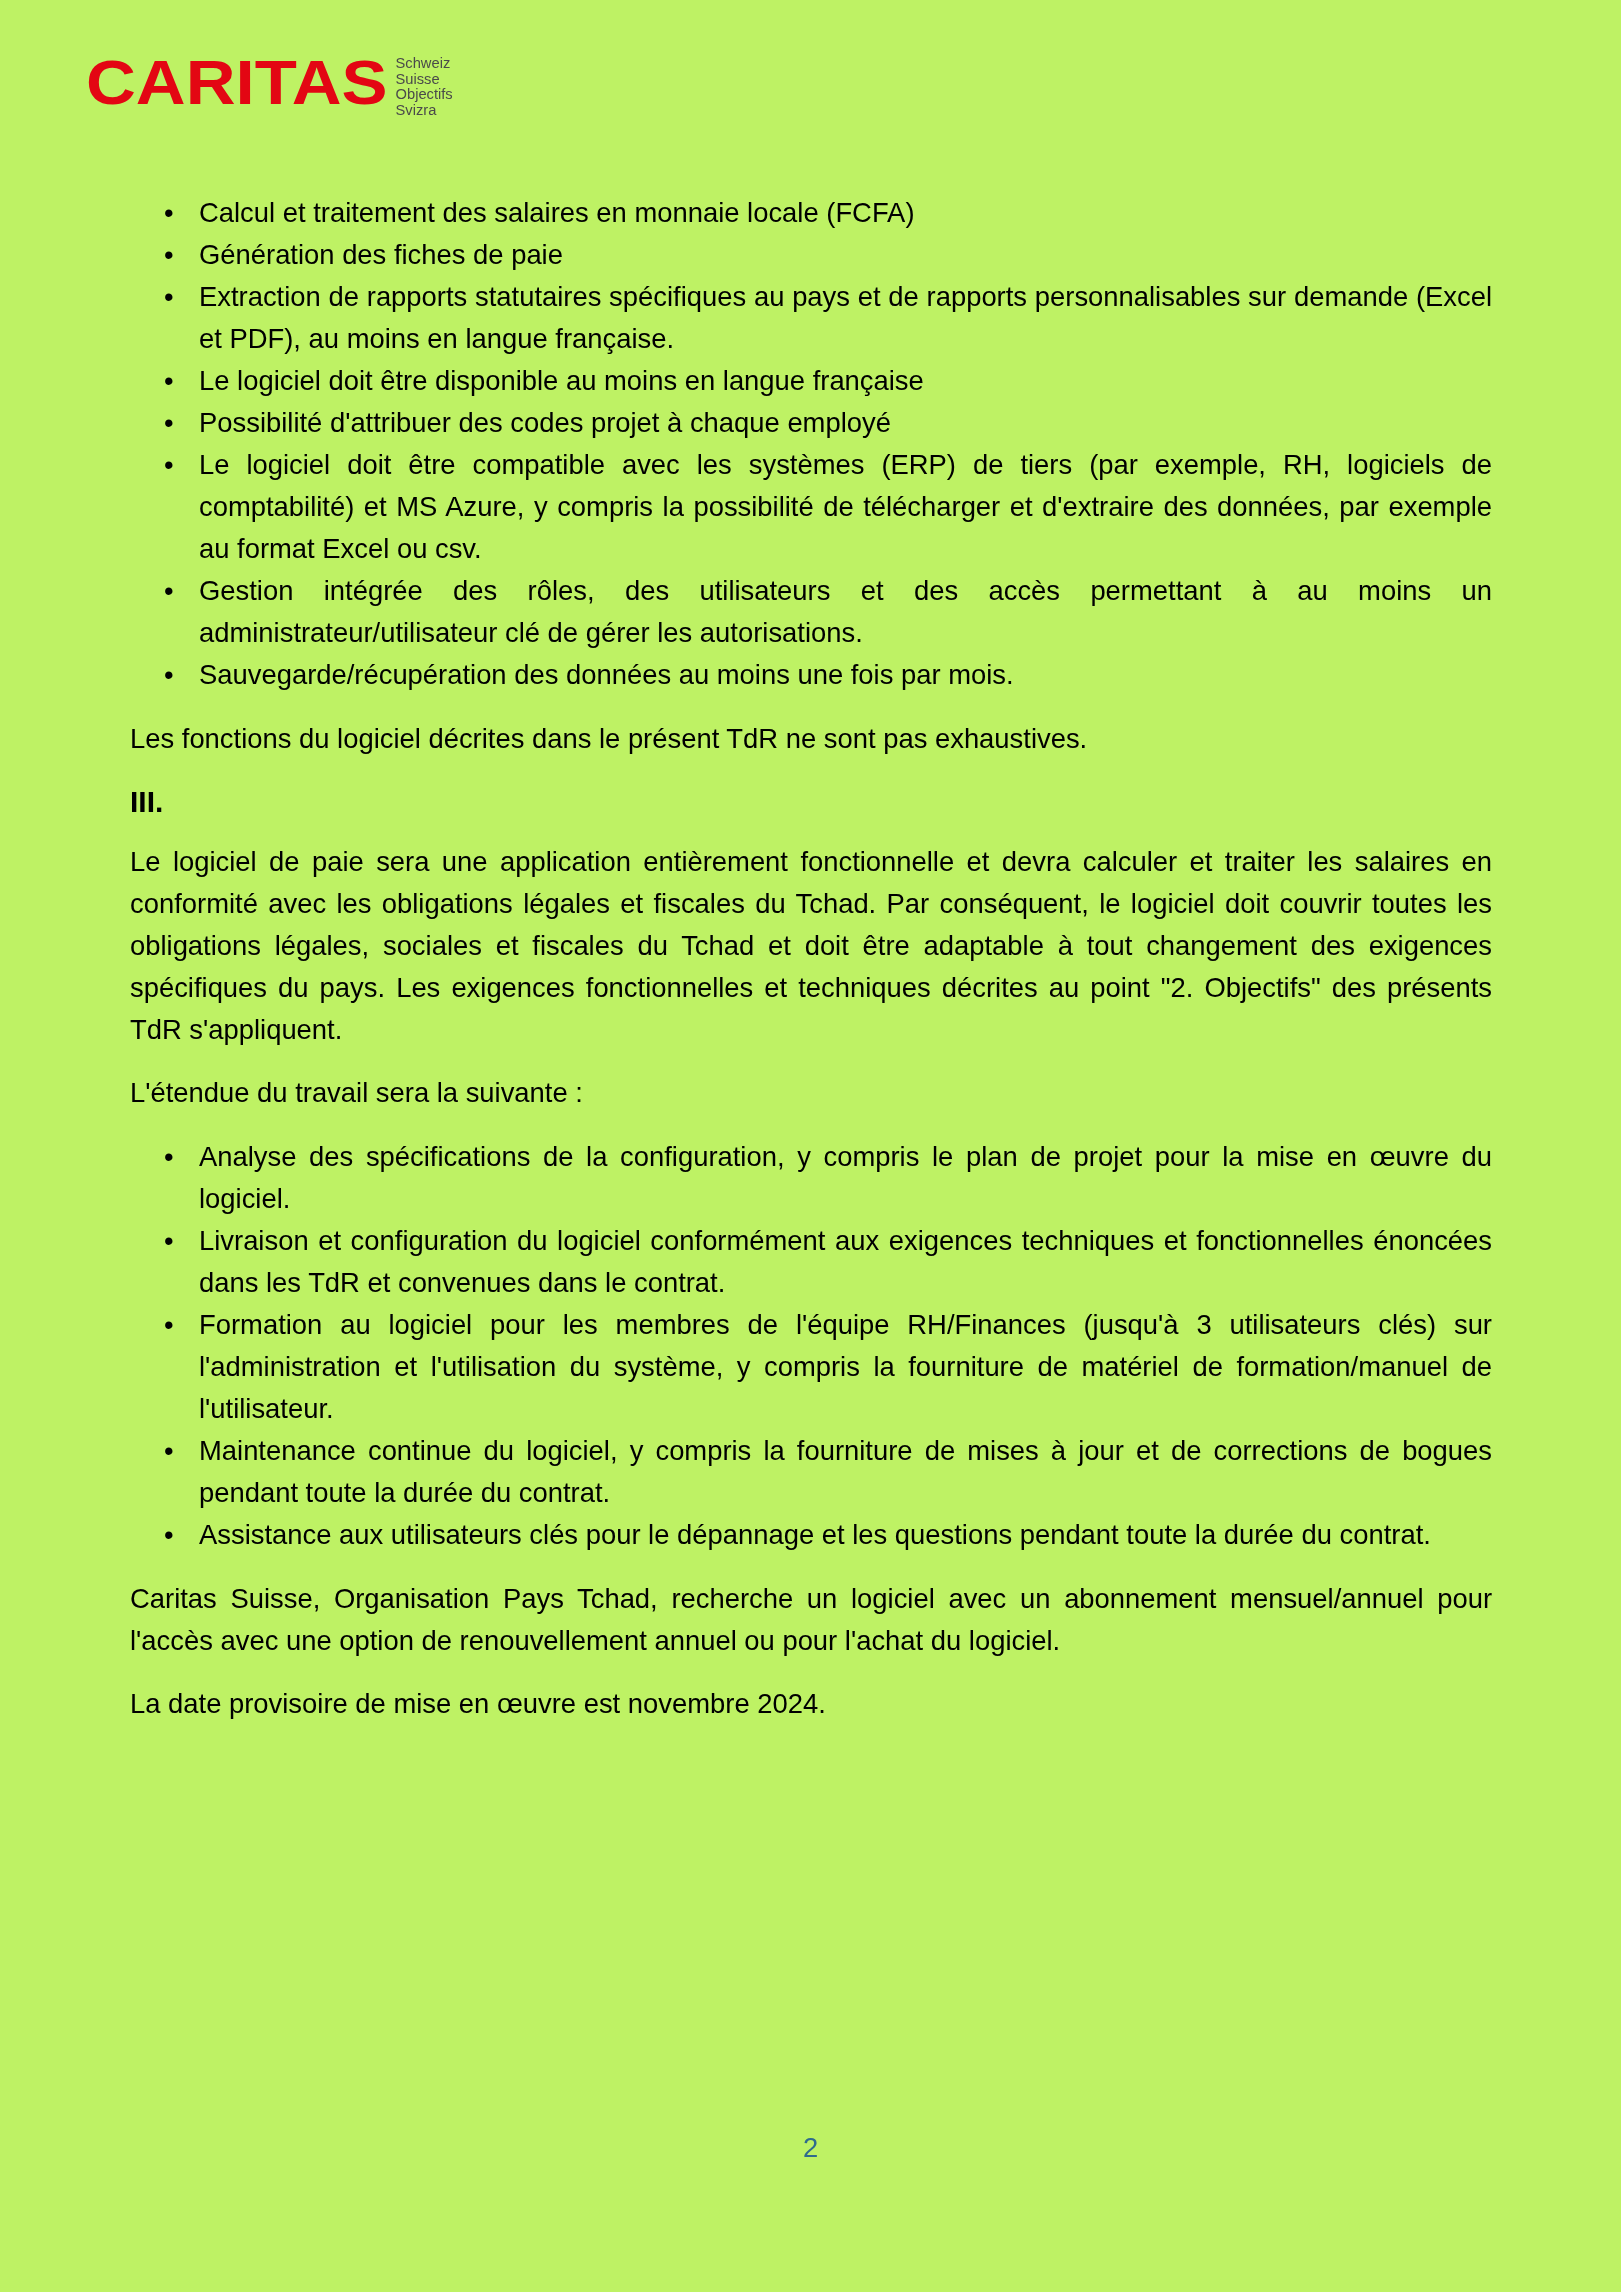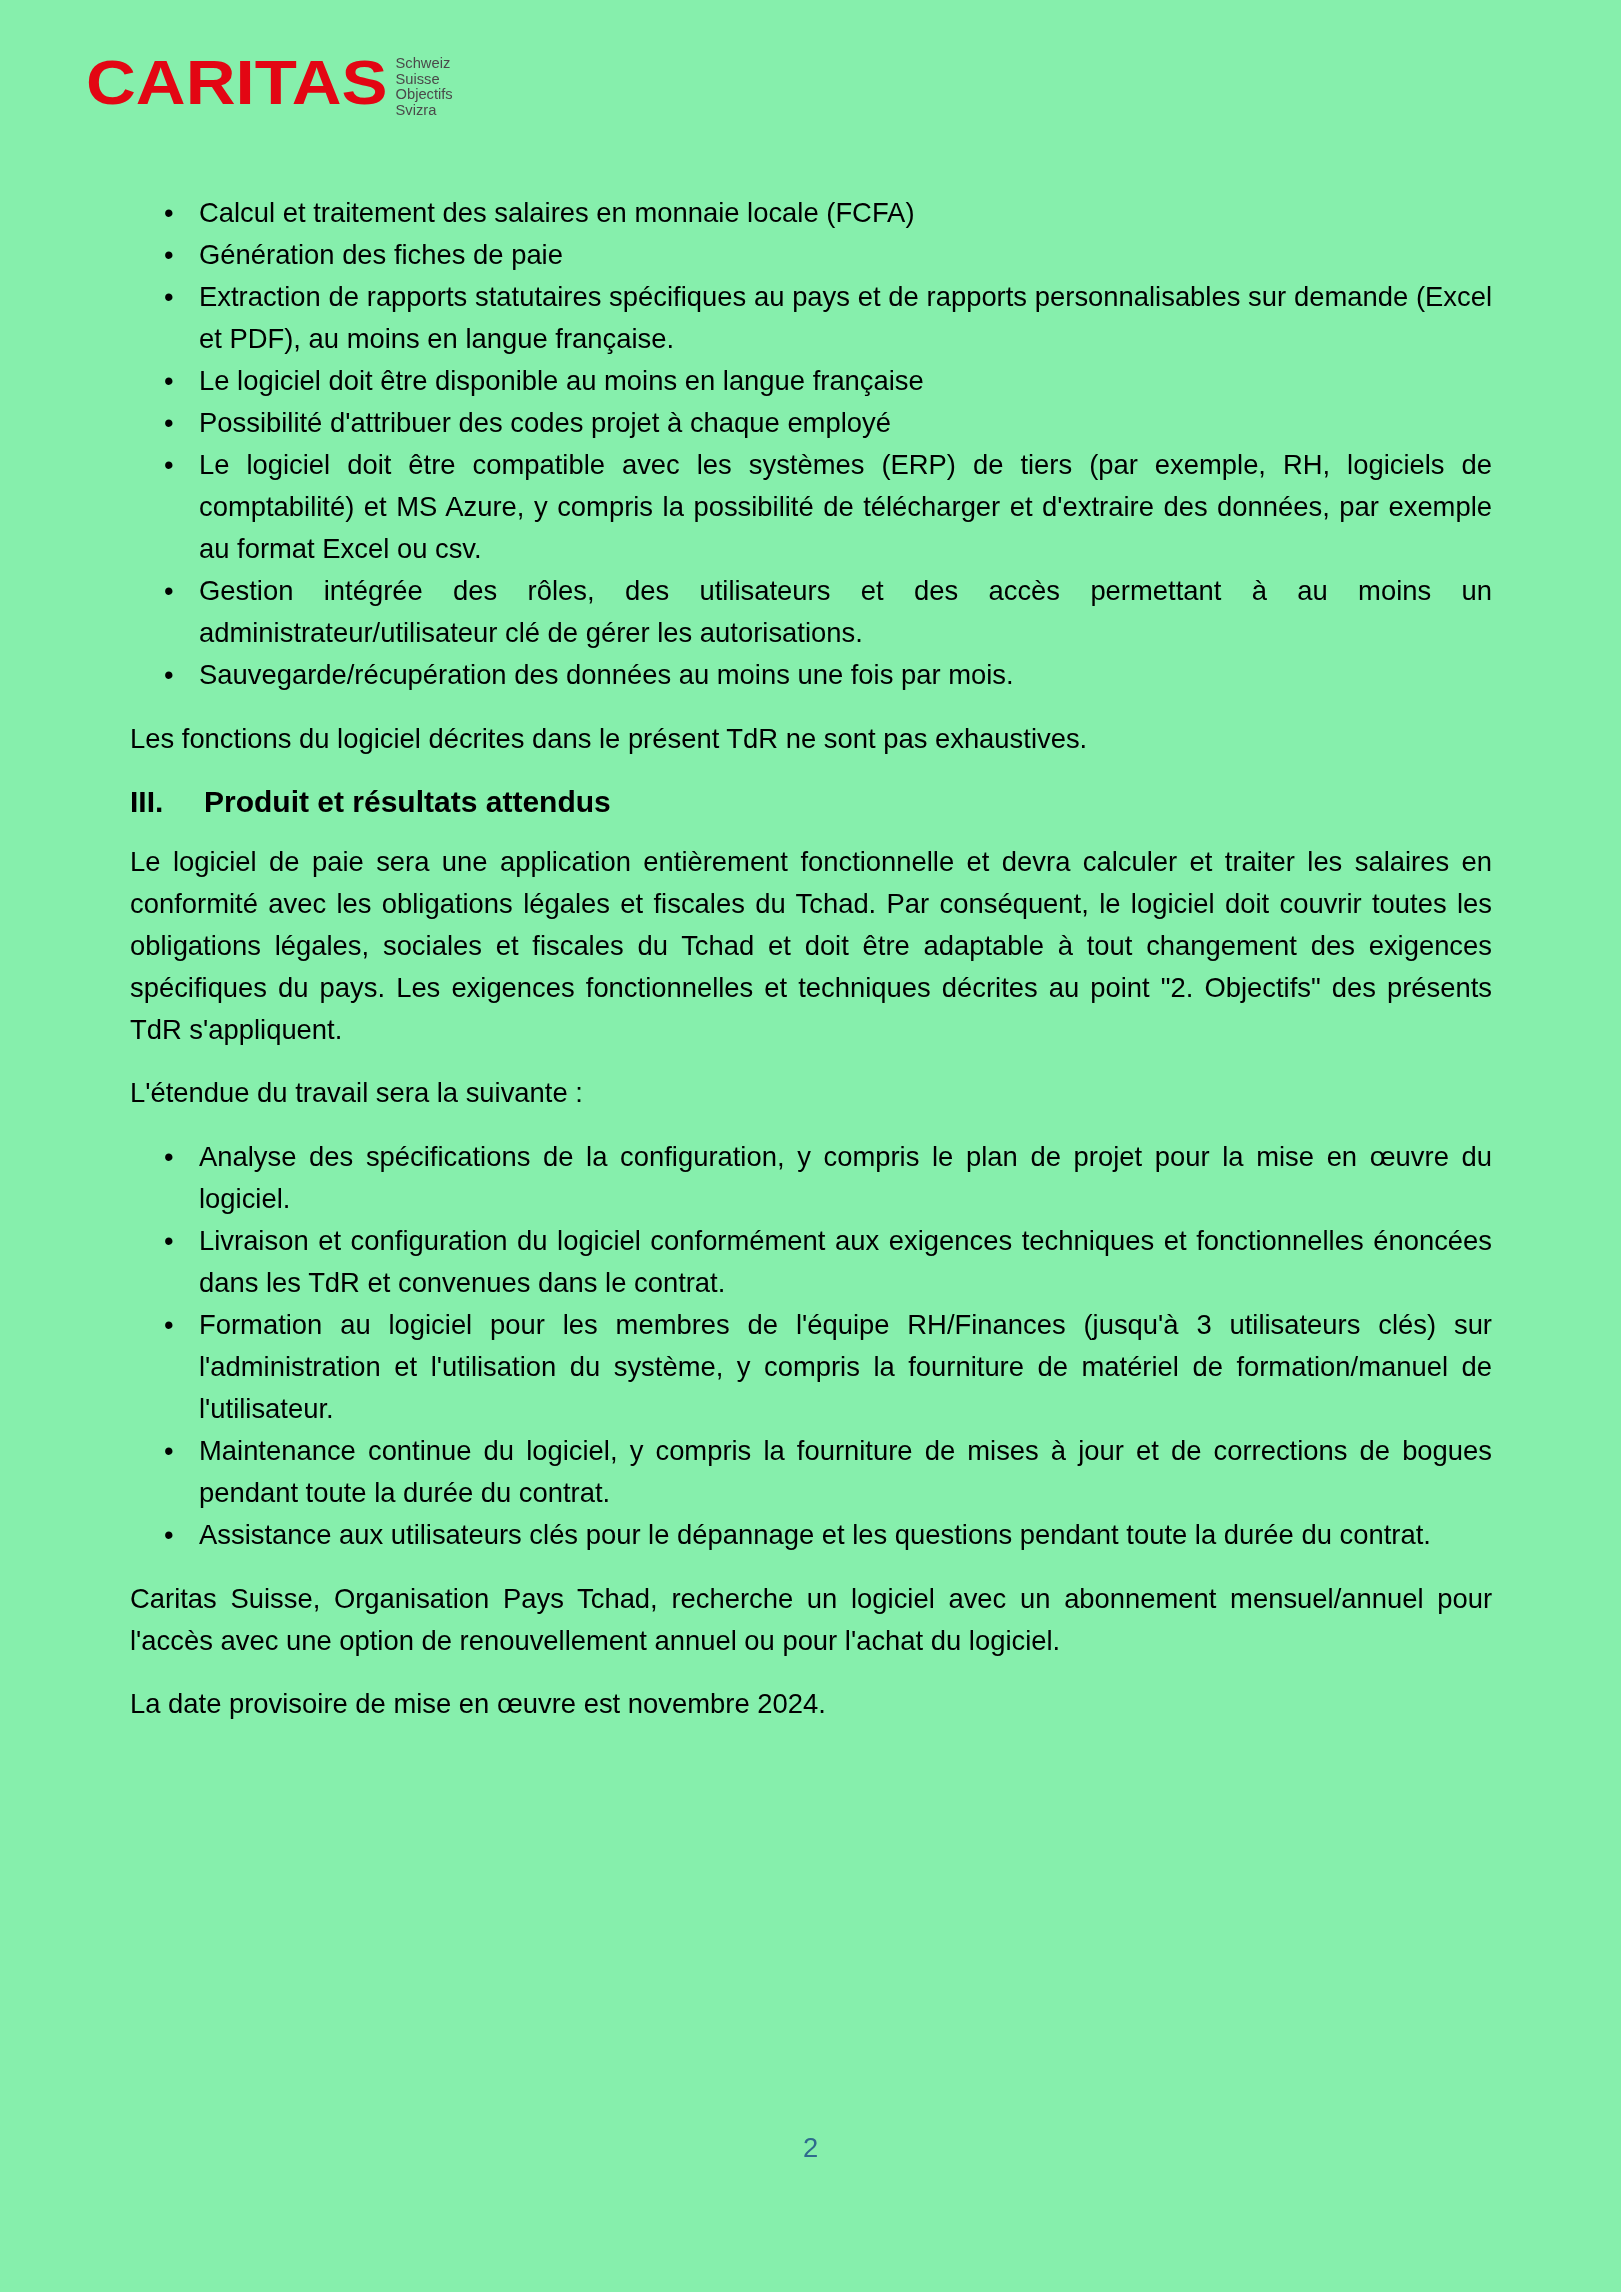--- a/index.html
+++ b/index.html
@@ -1,21 +1,21 @@
 <!DOCTYPE html>
 <html><head>
 <meta charset="utf-8">
 <style>
   html, body { margin: 0; padding: 0; background: #e9e9e9; }
   .page {
     position: relative;
     width: 1621px;
     height: 2293px;
     margin: 0 auto;
-    background: #86efac;
+    background: #bef264;
     font-family: "Liberation Sans", sans-serif;
     color: #000000;
     overflow: hidden;
   }
 
   
   .logo-block {
     position: absolute;
     top: 53px;
     left: 86px;
@@ -113,21 +113,20 @@
         <li>Possibilité d'attribuer des codes projet à chaque employé</li>
         <li>Le logiciel doit être compatible avec les systèmes (ERP) de tiers (par exemple, RH, logiciels de comptabilité) et MS Azure, y compris la possibilité de télécharger et d'extraire des données, par exemple au format Excel ou csv.</li>
         <li>Gestion intégrée des rôles, des utilisateurs et des accès permettant à au moins un administrateur/utilisateur clé de gérer les autorisations.</li>
         <li>Sauvegarde/récupération des données au moins une fois par mois.</li>
       </ul>
 
     <p>Les fonctions du logiciel décrites dans le présent TdR ne sont pas exhaustives.</p>
 
     <h2 class="section-heading">
       <span class="h-num">III.</span>
-      <span class="h-title">Produit et résultats attendus</span>
     </h2>
 
     <p class="just">Le logiciel de paie sera une application entièrement fonctionnelle et devra calculer et traiter les salaires en conformité avec les obligations légales et fiscales du Tchad. Par conséquent, le logiciel doit couvrir toutes les obligations légales, sociales et fiscales du Tchad et doit être adaptable à tout changement des exigences spécifiques du pays. Les exigences fonctionnelles et techniques décrites au point "2. Objectifs" des présents TdR s'appliquent.</p>
 
     <p>L'étendue du travail sera la suivante :</p>
 
     <ul>
         <li>Analyse des spécifications de la configuration, y compris le plan de projet pour la mise en œuvre du logiciel.</li>
         <li>Livraison et configuration du logiciel conformément aux exigences techniques et fonctionnelles énoncées dans les TdR et convenues dans le contrat.</li>
         <li>Formation au logiciel pour les membres de l'équipe RH/Finances (jusqu'à 3 utilisateurs clés) sur l'administration et l'utilisation du système, y compris la fourniture de matériel de formation/manuel de l'utilisateur.</li>

